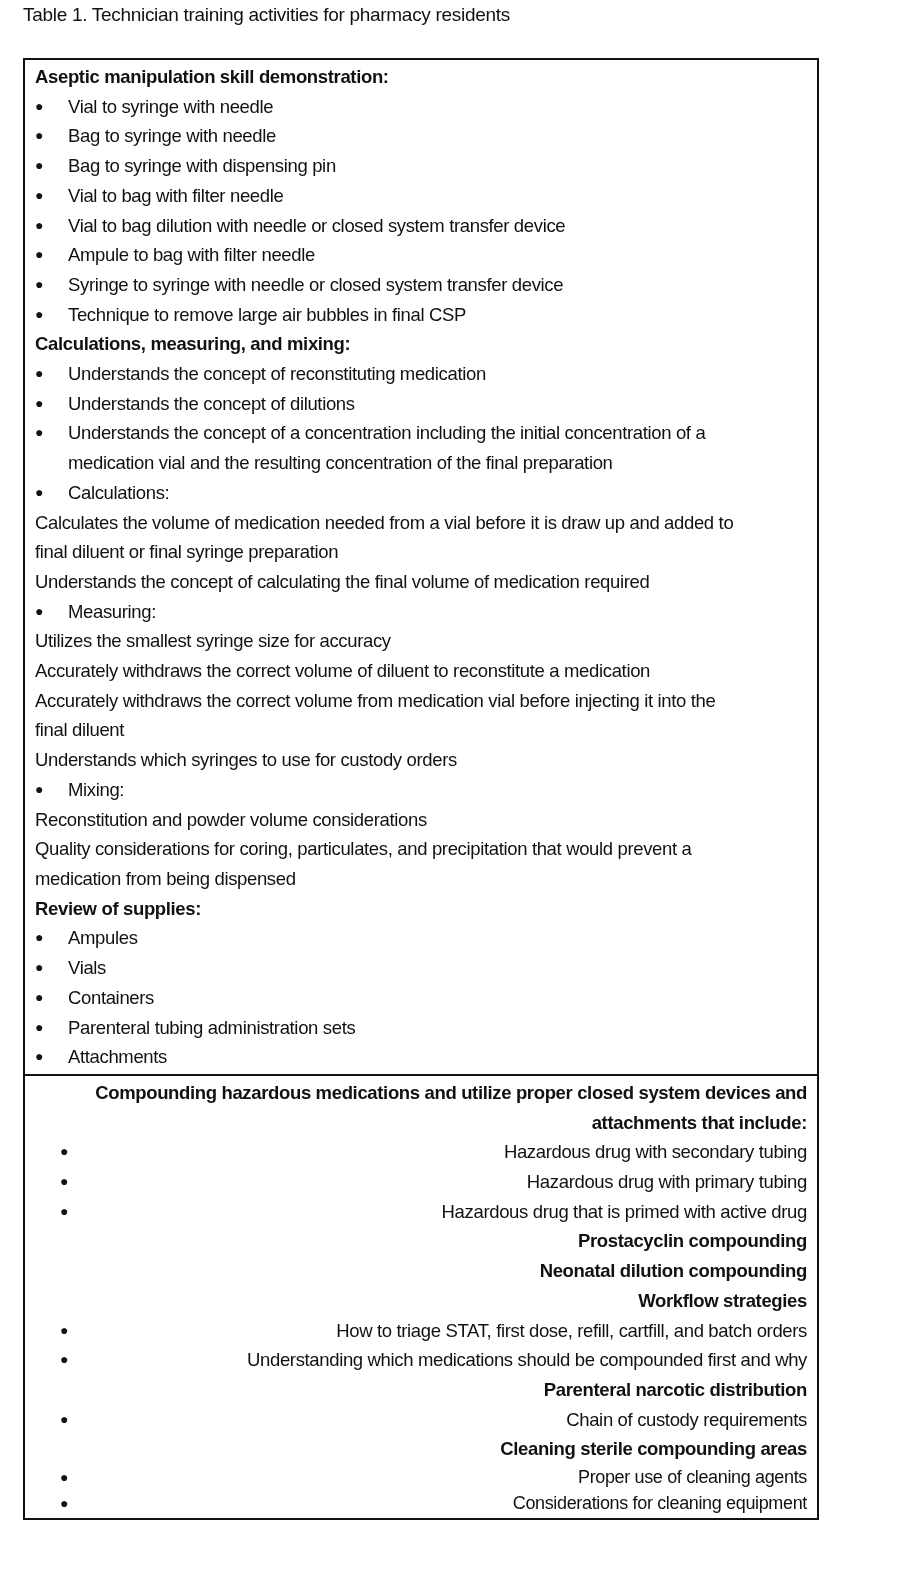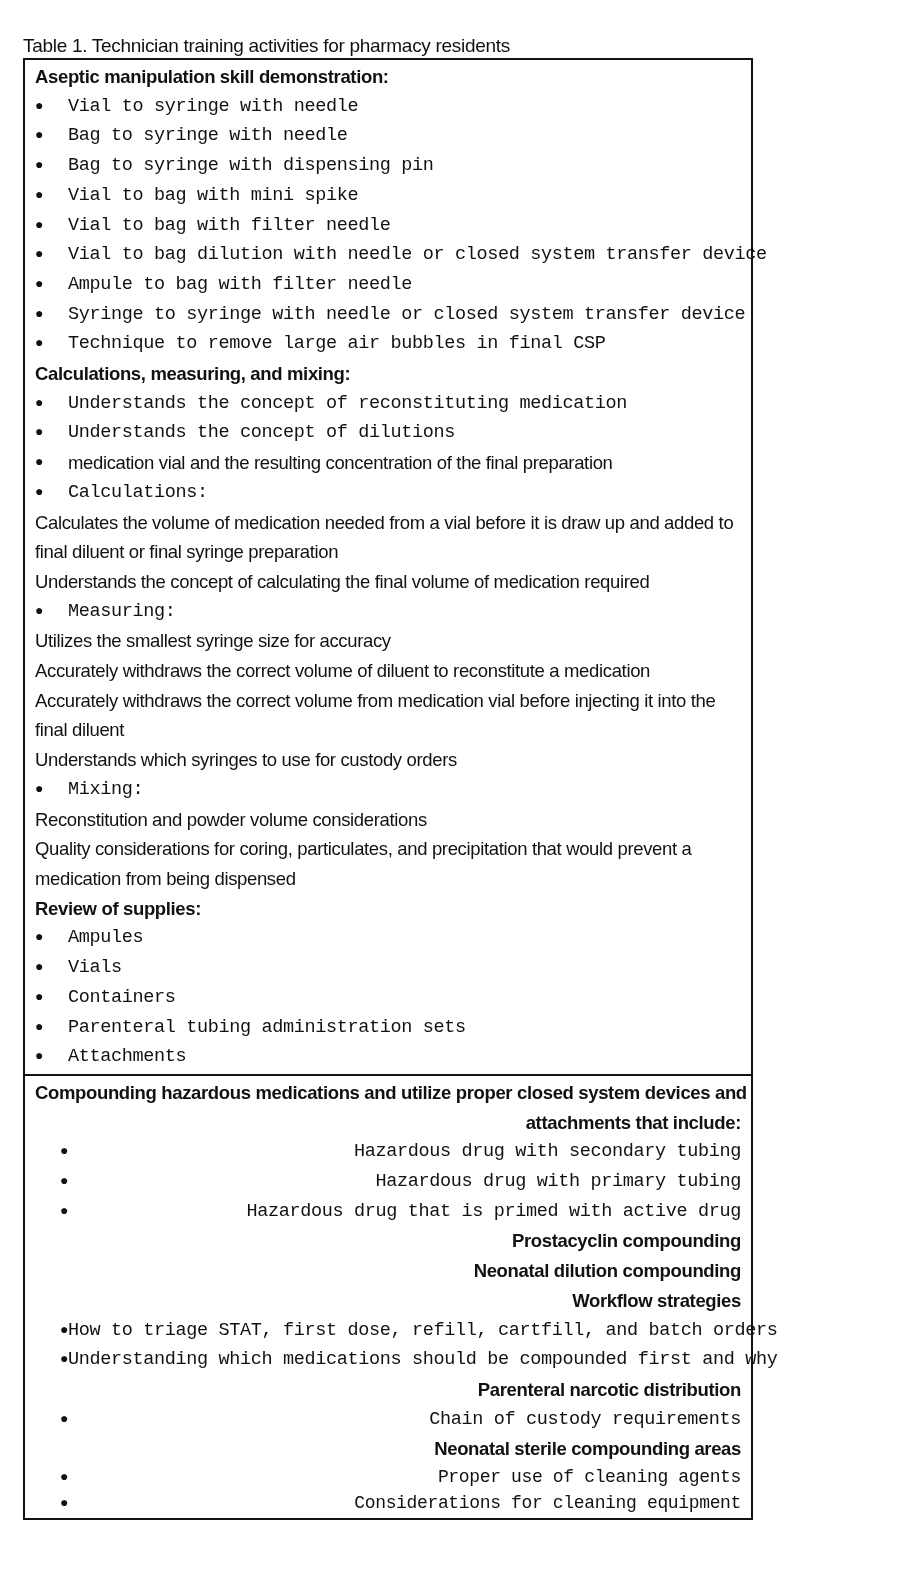--- a/index.html
+++ b/index.html
@@ -1,63 +1,62 @@
 <!DOCTYPE html>
 <html><head>
   <meta charset="utf-8">
   <style>
     html, body { margin: 0; padding: 0; background: #ffffff; }
     body {
       width: 916px; height: 1580px; position: relative; overflow: hidden;
       font-family: "Liberation Sans", sans-serif; color: #111111;
     }
     .caption {
-      position: absolute; left: 23px; top: 33px;
+      position: absolute; left: 23px; top: 2px;
       font-size: 19px; line-height: 26px; letter-spacing: -0.3px;
     }
     .table {
-      position: absolute; left: 23px; top: 58px; width: 730px;
+      position: absolute; left: 23px; top: 58px; width: 796px;
       border: 2px solid #111; box-sizing: border-box;
     }
     .cell { padding: 2px 10px 2px 10px; }
     .cell + .cell { border-top: 2px solid #111; text-align: right; }
     .line {
       font-size: 18.5px; line-height: 29.7px; letter-spacing: -0.35px;
       white-space: nowrap;
     }
     .line.h { font-weight: bold; }
-    .line.b { position: relative; padding-left: 33px; font-family: Liberation Mono, monospace; }
+    .line.b { position: relative; padding-left: 33px; }
     .line.b .dot {
       position: absolute; left: 0; top: 0; width: 33px;
       font-size: 14px;
     }
     .line.b .dot::before { content: "\25CF"; }
     .line.cont { padding-left: 33px; }
     .line.tight { line-height: 26px; font-size: 18px; }
   </style>
 </head>
 <body>
 
 <div class="caption">Table 1. Technician training activities for pharmacy residents</div>
 <div class="table" id="tbl">
     <div class="cell">
       <div class="line h">Aseptic manipulation skill demonstration:</div>
       <div class="line b"><span class="dot"></span><span>Vial to syringe with needle</span></div>
       <div class="line b"><span class="dot"></span><span>Bag to syringe with needle</span></div>
       <div class="line b"><span class="dot"></span><span>Bag to syringe with dispensing pin</span></div>
-      <div class="line b"><span class="dot"></span><span>Vial to bag with mini spike</span></div>
       <div class="line b"><span class="dot"></span><span>Vial to bag with filter needle</span></div>
       <div class="line b"><span class="dot"></span><span>Vial to bag dilution with needle or closed system transfer device</span></div>
       <div class="line b"><span class="dot"></span><span>Ampule to bag with filter needle</span></div>
       <div class="line b"><span class="dot"></span><span>Syringe to syringe with needle or closed system transfer device</span></div>
       <div class="line b"><span class="dot"></span><span>Technique to remove large air bubbles in final CSP</span></div>
       <div class="line h">Calculations, measuring, and mixing:</div>
       <div class="line b"><span class="dot"></span><span>Understands the concept of reconstituting medication</span></div>
       <div class="line b"><span class="dot"></span><span>Understands the concept of dilutions</span></div>
-      <div class="line b"><span class="dot"></span></div>
+      <div class="line b"><span class="dot"></span><span>Understands the concept of a concentration including the initial concentration of a</span></div>
       <div class="line cont">medication vial and the resulting concentration of the final preparation</div>
       <div class="line b"><span class="dot"></span><span>Calculations:</span></div>
       <div class="line p">Calculates the volume of medication needed from a vial before it is draw up and added to</div>
       <div class="line p">final diluent or final syringe preparation</div>
       <div class="line p">Understands the concept of calculating the final volume of medication required</div>
       <div class="line b"><span class="dot"></span><span>Measuring:</span></div>
       <div class="line p">Utilizes the smallest syringe size for accuracy</div>
       <div class="line p">Accurately withdraws the correct volume of diluent to reconstitute a medication</div>
       <div class="line p">Accurately withdraws the correct volume from medication vial before injecting it into the</div>
       <div class="line p">final diluent</div>
@@ -79,17 +78,17 @@
       <div class="line b"><span class="dot"></span><span>Hazardous drug with secondary tubing</span></div>
       <div class="line b"><span class="dot"></span><span>Hazardous drug with primary tubing</span></div>
       <div class="line b"><span class="dot"></span><span>Hazardous drug that is primed with active drug</span></div>
       <div class="line h">Prostacyclin compounding</div>
       <div class="line h">Neonatal dilution compounding</div>
       <div class="line h">Workflow strategies</div>
       <div class="line b"><span class="dot"></span><span>How to triage STAT, first dose, refill, cartfill, and batch orders</span></div>
       <div class="line b"><span class="dot"></span><span>Understanding which medications should be compounded first and why</span></div>
       <div class="line h">Parenteral narcotic distribution</div>
       <div class="line b"><span class="dot"></span><span>Chain of custody requirements</span></div>
-      <div class="line h">Neonatal sterile compounding areas</div>
+      <div class="line h">Cleaning sterile compounding areas</div>
       <div class="line b tight"><span class="dot"></span><span>Proper use of cleaning agents</span></div>
       <div class="line b tight"><span class="dot"></span><span>Considerations for cleaning equipment</span></div>
     </div>
   </div>
 
 </body></html>

